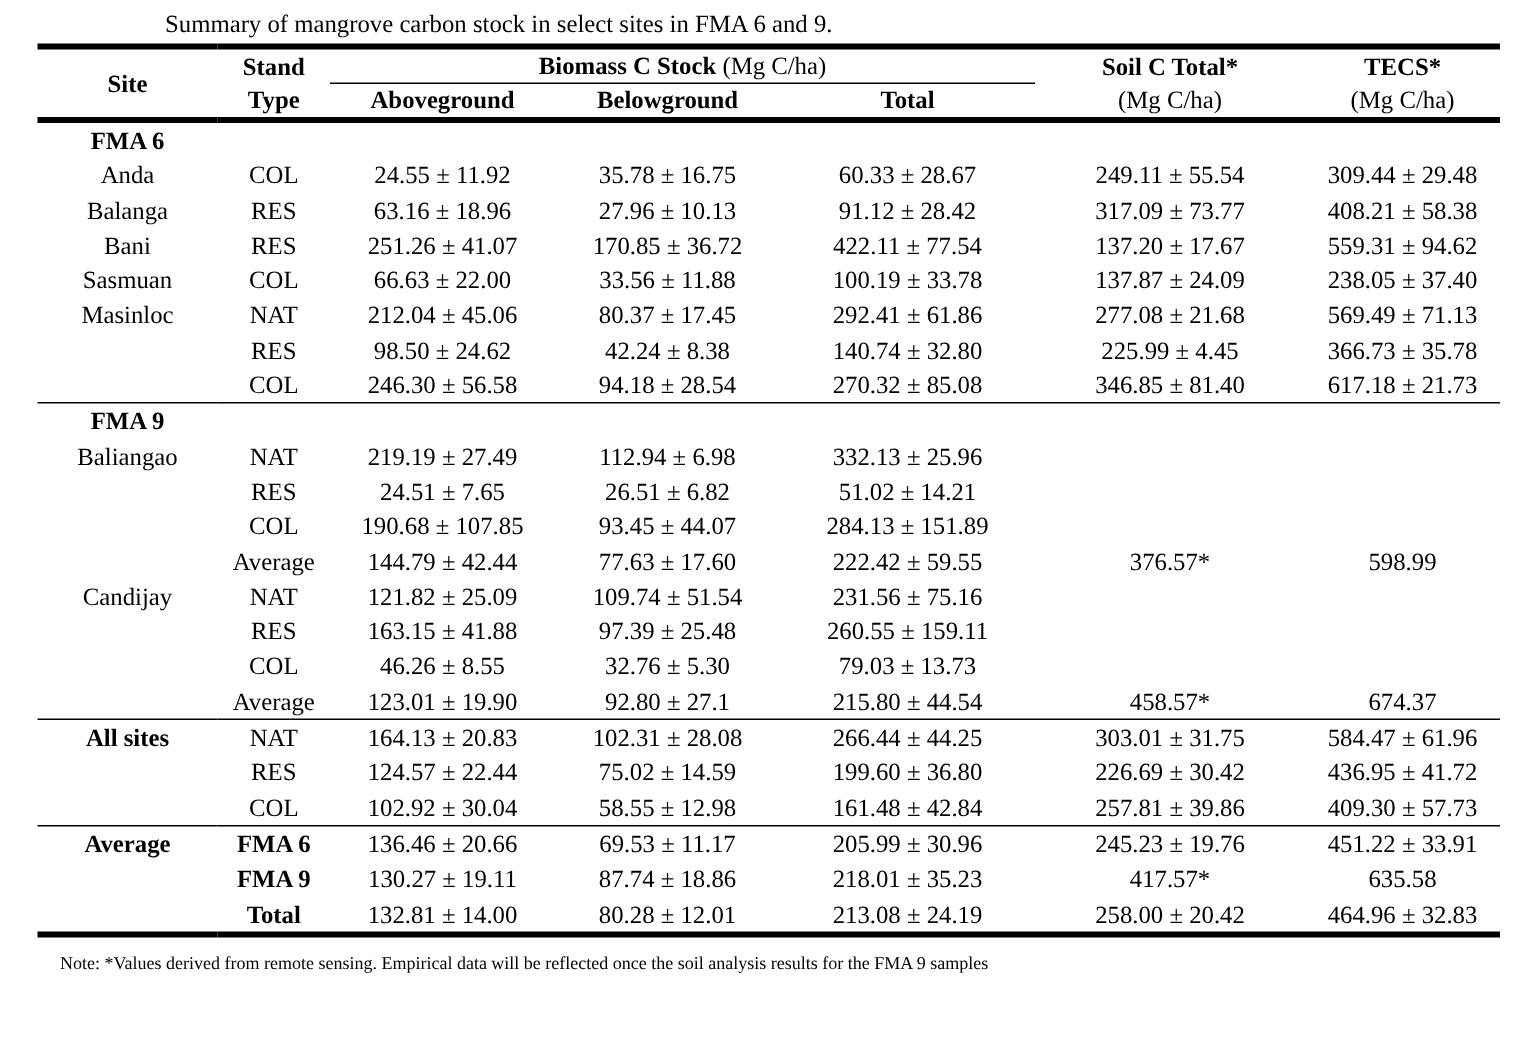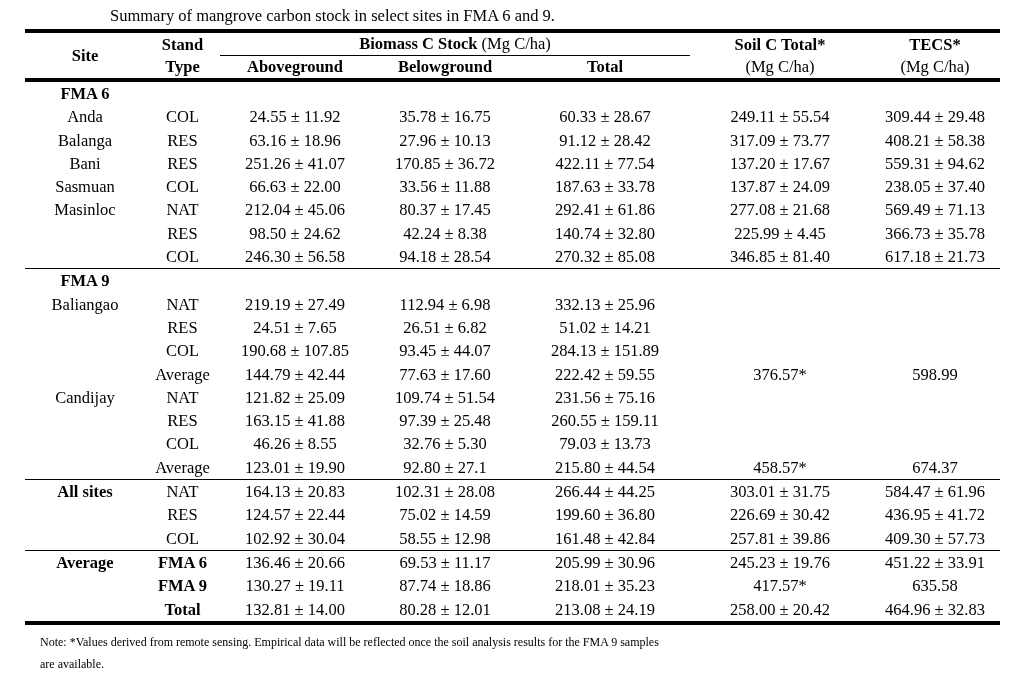--- a/index.html
+++ b/index.html
@@ -123,21 +123,21 @@
         <td>170.85 ± 36.72</td>
         <td>422.11 ± 77.54</td>
         <td>137.20 ± 17.67</td>
         <td>559.31 ± 94.62</td>
       </tr>
       <tr>
         <td>Sasmuan</td>
         <td>COL</td>
         <td>66.63 ± 22.00</td>
         <td>33.56 ± 11.88</td>
-        <td>187.63 ± 33.78</td>
+        <td>100.19 ± 33.78</td>
         <td>137.87 ± 24.09</td>
         <td>238.05 ± 37.40</td>
       </tr>
       <tr>
         <td>Masinloc</td>
         <td>NAT</td>
         <td>212.04 ± 45.06</td>
         <td>80.37 ± 17.45</td>
         <td>292.41 ± 61.86</td>
         <td>277.08 ± 21.68</td>
@@ -294,14 +294,13 @@
         <td>80.28 ± 12.01</td>
         <td>213.08 ± 24.19</td>
         <td>258.00 ± 20.42</td>
         <td>464.96 ± 32.83</td>
       </tr>
     </tbody>
 </table>
 
 <div class="note">
   <div>Note: *Values derived from remote sensing. Empirical data will be reflected once the soil analysis results for the FMA 9 samples</div>
-  <div>are available.</div>
 </div>
 
 </body></html>

